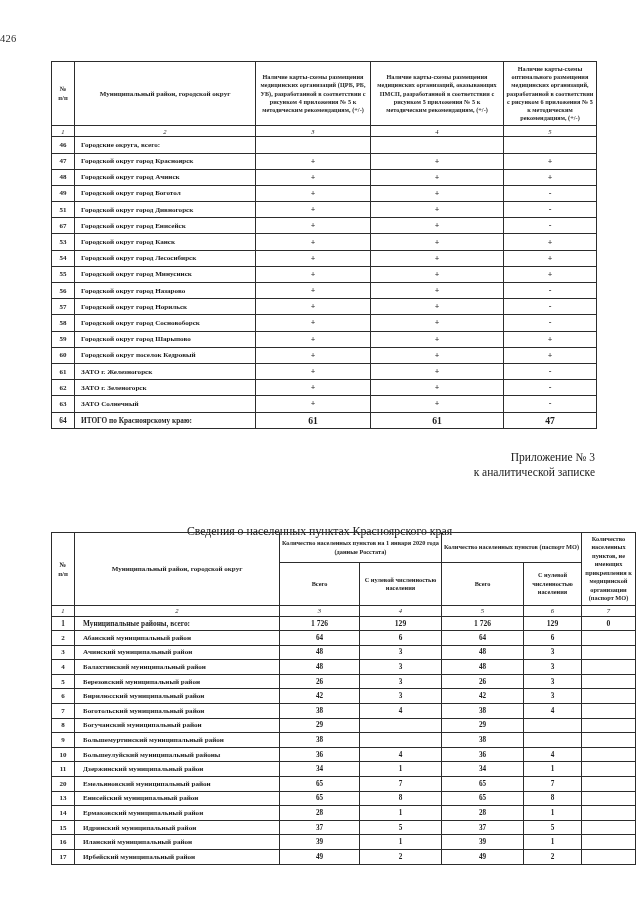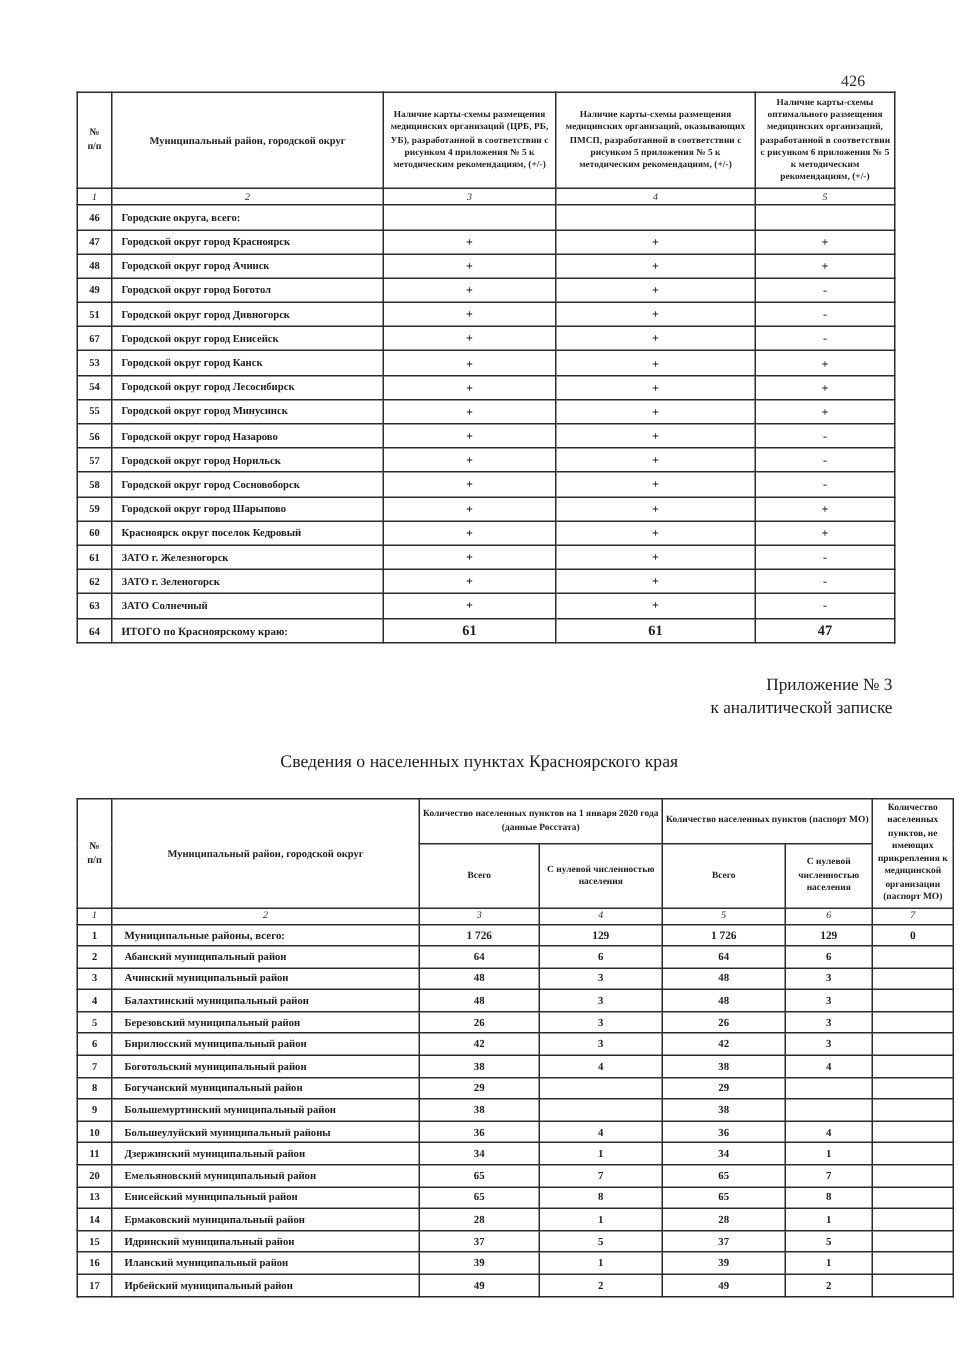--- a/index.html
+++ b/index.html
@@ -21,25 +21,24 @@
     left: 0; top: 0;
     width: 639px;
     height: 905px;
   }
 
   
   .page-number {
     position: absolute;
     left: 0; top: 33px;
     width: 577px;
-    text-align: right;
+    text-align: left;
     font-size: 10.5px;
     letter-spacing: 0.2px;
     color: #2a2a2a;
-    margin-top: 16px;
   }
 
   
   table.doc {
     border-collapse: collapse;
     table-layout: fixed;
     font-family: "Liberation Serif", "DejaVu Serif", serif;
     color: #1d1d1d;
   }
   table.doc td, table.doc th {
@@ -116,21 +115,21 @@
     width: 595px;
     text-align: right;
     font-size: 11.5px;
     line-height: 1.32;
     color: #1b1b1b;
   }
   .appendix div { white-space: nowrap; }
   .doc-title {
     position: absolute;
     left: 0;
-    top: 500px;
+    top: 524px;
     width: 639px;
     text-align: center;
     font-size: 11.8px;
     color: #1b1b1b;
     white-space: nowrap;
   }
 
   
   .t2-wrap {
     position: absolute;
@@ -308,21 +307,21 @@
           </tr>
           <tr>
             <td class="r-num">59</td>
             <td class="r-name">Городской округ город Шарыпово</td>
             <td class="r-mark">+</td>
             <td class="r-mark">+</td>
             <td class="r-mark">+</td>
           </tr>
           <tr>
             <td class="r-num">60</td>
-            <td class="r-name">Красноярск округ поселок Кедровый</td>
+            <td class="r-name">Городской округ поселок Кедровый</td>
             <td class="r-mark">+</td>
             <td class="r-mark">+</td>
             <td class="r-mark">+</td>
           </tr>
           <tr>
             <td class="r-num">61</td>
             <td class="r-name">ЗАТО г. Железногорск</td>
             <td class="r-mark">+</td>
             <td class="r-mark">+</td>
             <td class="r-mark">-</td>

